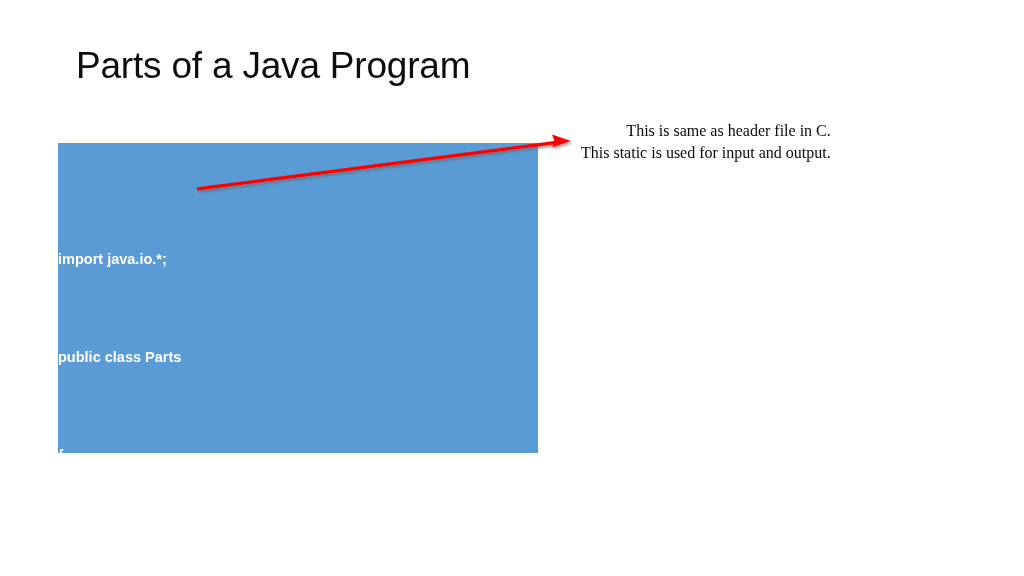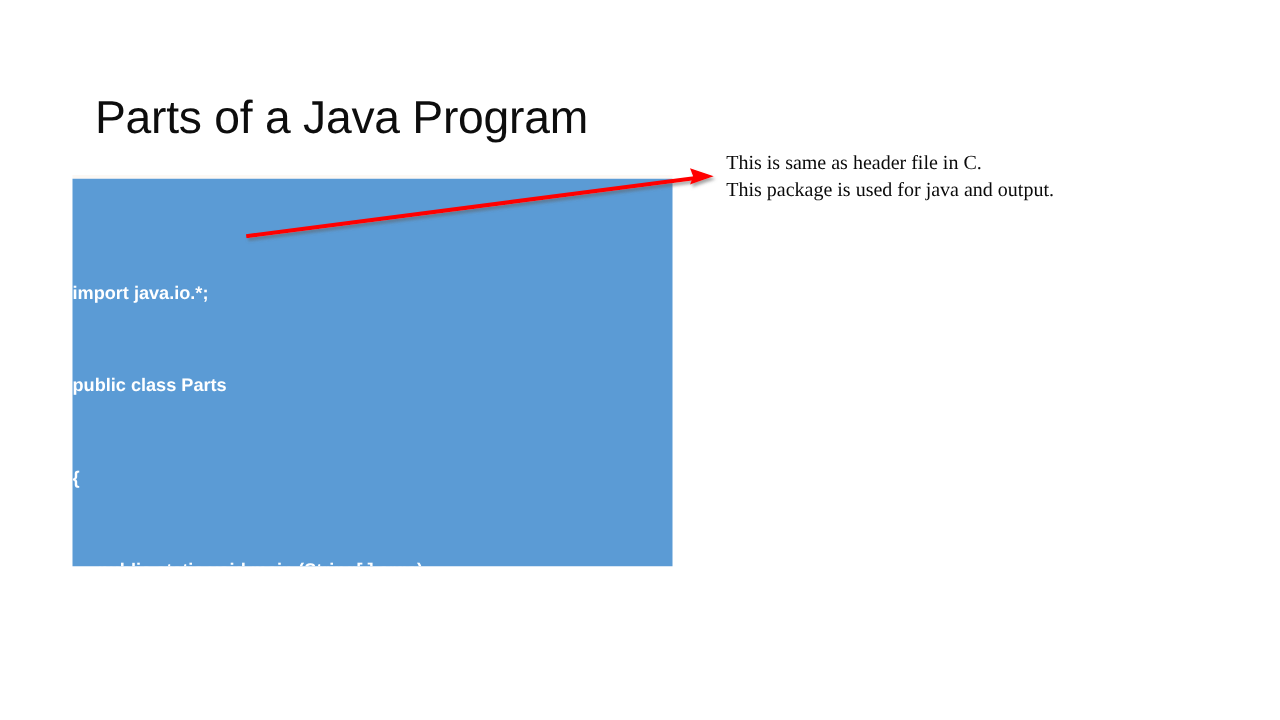--- a/index.html
+++ b/index.html
@@ -17,21 +17,21 @@
     position: relative;
     width: 1024px;
     height: 576px;
     background: #ffffff;
   }
 
   
   #slide-title {
     position: absolute;
     left: 76px;
-    top: 72px;
+    top: 44px;
     font-family: "Liberation Sans", sans-serif;
     font-size: 37px;
     font-weight: 400;
     line-height: 44px;
     color: #0d0d0d;
     letter-spacing: -0.2px;
     white-space: nowrap;
   }
 
   
@@ -61,34 +61,35 @@
     font-family: "Liberation Sans", sans-serif;
     font-size: 14.5px;
     font-weight: bold;
     color: #ffffff;
     line-height: 24.6px;
     white-space: pre;
   }
   .code-line {
     white-space: pre;
     height: 24.6px;
+    margin-top: 24px;
   }
 
   
   #annotation {
     position: absolute;
     left: 581px;
     top: 120px;
     font-family: "Liberation Serif", serif;
     font-size: 16px;
     line-height: 21.5px;
     color: #0a0a0a;
     white-space: nowrap;
   }
-  #annotation .ann-line { display: block; }
+  #annotation .ann-line { display: block; text-align: right; }
 
   
   #arrow-svg {
     position: absolute;
     left: 188px;
     top: 128px;
     width: 396px;
     height: 72px;
     overflow: visible;
     pointer-events: none;
@@ -125,16 +126,16 @@
       </filter>
     </defs>
     <g filter="url(#arrowShadow)">
       <line x1="9" y1="61" x2="372" y2="14" stroke="#FF0000" stroke-width="3.4" stroke-linecap="butt"></line>
       <polygon points="383,13 364,6.5 366.5,13 364,19.5" fill="#FF0000"></polygon>
     </g>
   </svg>
 
   <div id="annotation">
     <span class="ann-line">This is same as header file in C.</span>
-    <span class="ann-line">This package is used for java and output.</span>
+    <span class="ann-line">This static is used for input and output.</span>
   </div>
 
 </div>
 
 </body></html>

